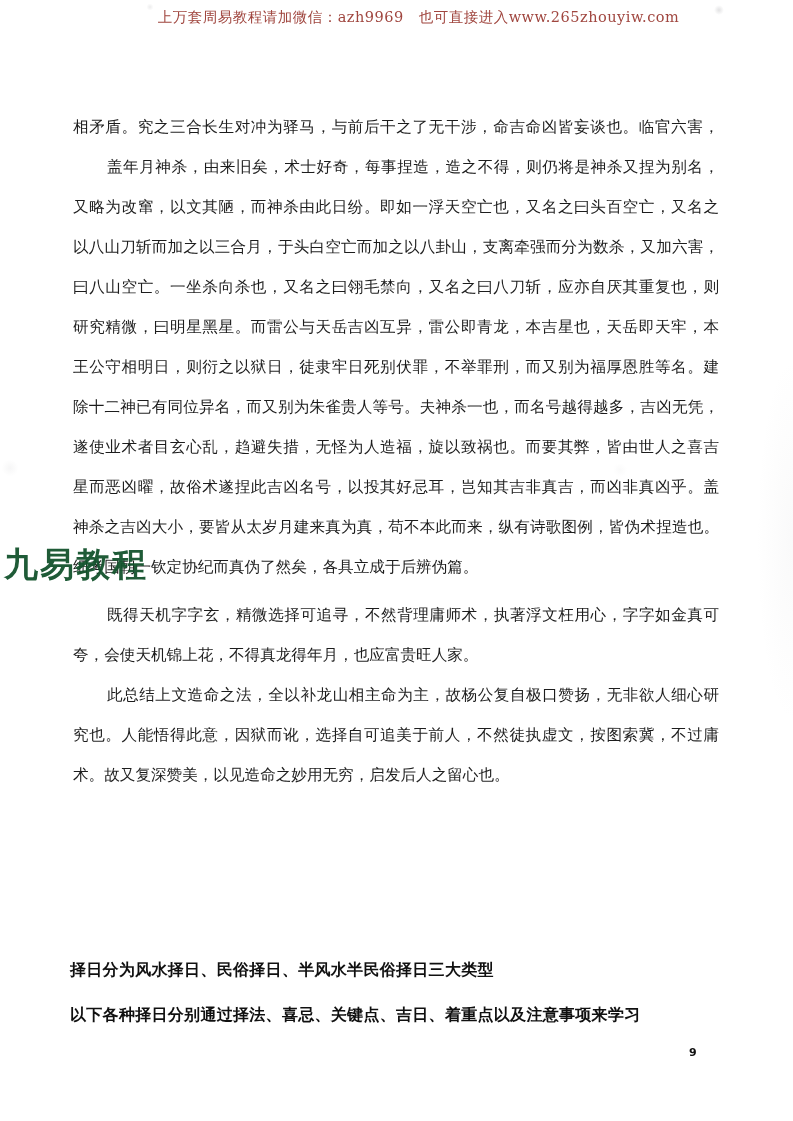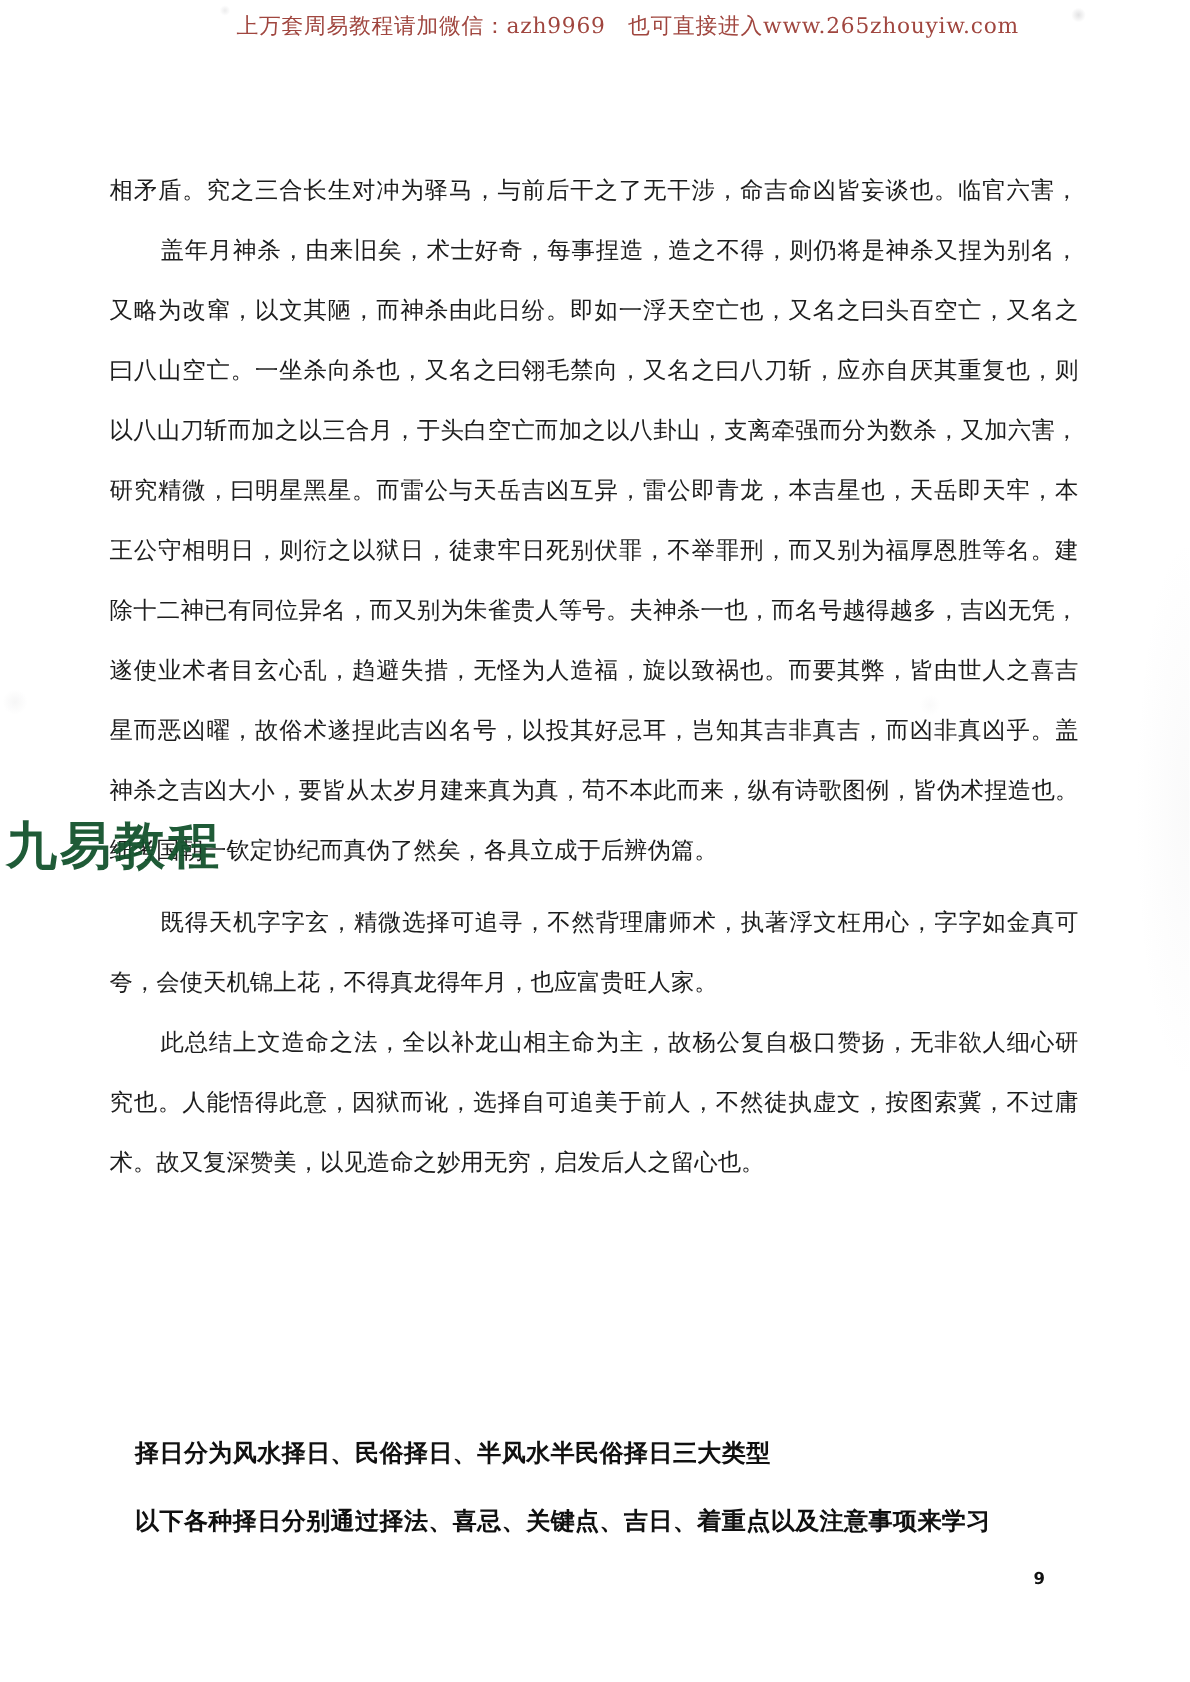--- a/index.html
+++ b/index.html
@@ -70,25 +70,24 @@
     text-align: justify;
     text-align-last: justify;
     overflow: hidden;
     filter: blur(0.15px);
   }
   .tline.short { text-align-last: left; }
   .tline.indent { padding-left: 34px; }
   .para-gap { margin-top: 8px; }
   .headings {
     position: absolute;
-    left: 90px;
+    left: 70px;
     top: 960px;
     width: 660px;
     z-index: 1;
-    font-family: Liberation Mono, monospace;
   }
   .heading {
     font-size: 16px;
     font-weight: 700;
     color: #101010;
     line-height: 20px;
     letter-spacing: 0.3px;
     filter: blur(0.15px);
   }
   .heading + .heading { margin-top: 25px; }
@@ -112,22 +111,22 @@
 
   <div class="content">
 
     <div class="para">
       <div class="tline">相矛盾。究之三合长生对冲为驿马，与前后干之了无干涉，命吉命凶皆妄谈也。临官六害，</div>
     </div>
 
     <div class="para">
       <div class="tline indent">盖年月神杀，由来旧矣，术士好奇，每事捏造，造之不得，则仍将是神杀又捏为别名，</div>
       <div class="tline">又略为改窜，以文其陋，而神杀由此日纷。即如一浮天空亡也，又名之曰头百空亡，又名之</div>
+      <div class="tline">以八山刀斩而加之以三合月，于头白空亡而加之以八卦山，支离牵强而分为数杀，又加六害，</div>
       <div class="tline">曰八山空亡。一坐杀向杀也，又名之曰翎毛禁向，又名之曰八刀斩，应亦自厌其重复也，则</div>
-      <div class="tline">以八山刀斩而加之以三合月，于头白空亡而加之以八卦山，支离牵强而分为数杀，又加六害，</div>
       <div class="tline">研究精微，曰明星黑星。而雷公与天岳吉凶互异，雷公即青龙，本吉星也，天岳即天牢，本</div>
       <div class="tline">王公守相明日，则衍之以狱日，徒隶牢日死别伏罪，不举罪刑，而又别为福厚恩胜等名。建</div>
       <div class="tline">除十二神已有同位异名，而又别为朱雀贵人等号。夫神杀一也，而名号越得越多，吉凶无凭，</div>
       <div class="tline">遂使业术者目玄心乱，趋避失措，无怪为人造福，旋以致祸也。而要其弊，皆由世人之喜吉</div>
       <div class="tline">星而恶凶曜，故俗术遂捏此吉凶名号，以投其好忌耳，岂知其吉非真吉，而凶非真凶乎。盖</div>
       <div class="tline">神杀之吉凶大小，要皆从太岁月建来真为真，苟不本此而来，纵有诗歌图例，皆伪术捏造也。</div>
       <div class="tline short">细考国朝一钦定协纪而真伪了然矣，各具立成于后辨伪篇。</div>
     </div>
 
     <div class="para para-gap">

